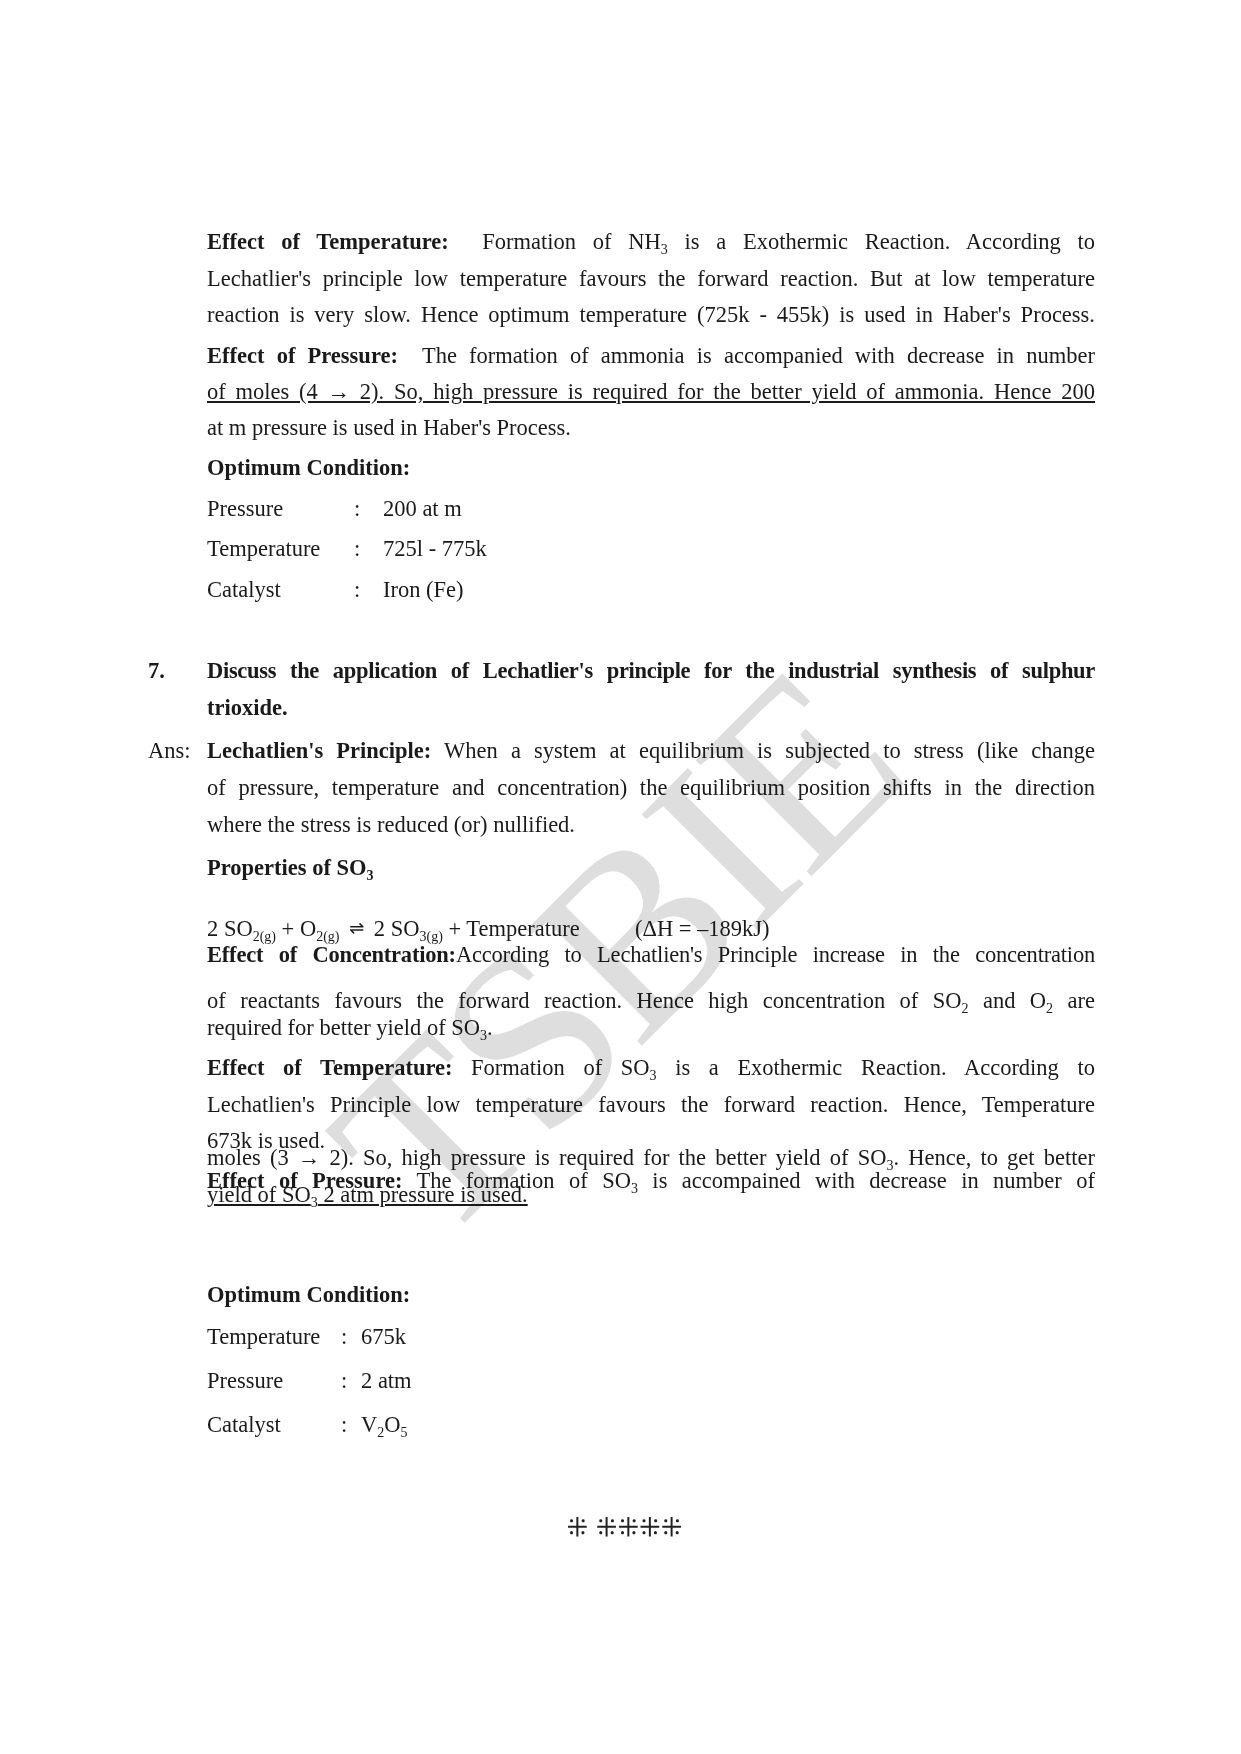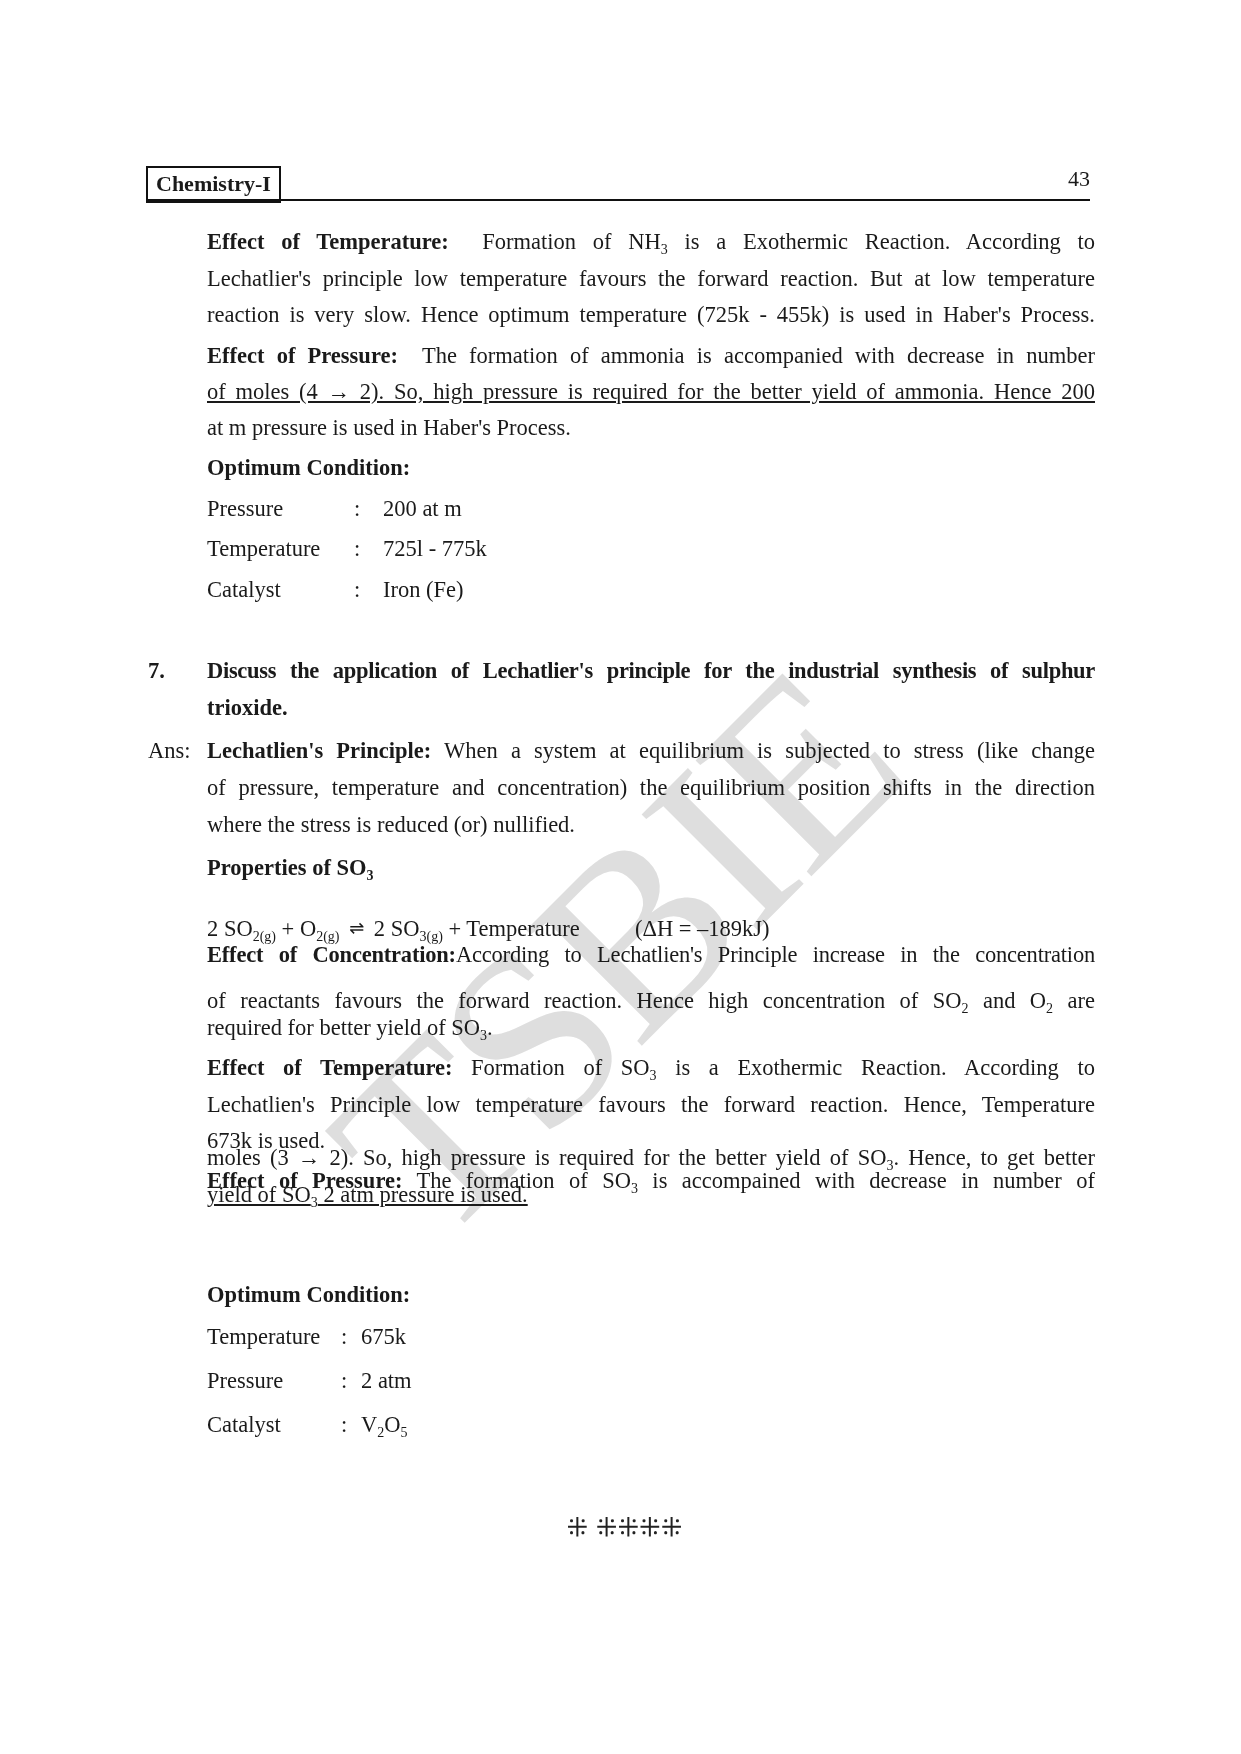--- a/index.html
+++ b/index.html
@@ -35,25 +35,20 @@
 </style>
 </head>
 <body>
 
 <div class="page">
 
   <div class="watermark">
     <span>TSBIE</span>
   </div>
 
-  <div class="header">
-    <div class="subject-box">Chemistry-I</div>
-    <div class="header-rule"></div>
-    <div class="page-number">43</div>
-  </div>
 
   <div class="content">
 
     <div class="line ind just" style="top:227px;">
       <b>Effect of Temperature:</b>&nbsp;
       <span>Formation of NH</span><sub>3</sub><span> is a Exothermic Reaction. According to</span>
     </div>
     <div class="line ind just" style="top:264px;">Lechatlier's principle low temperature favours the forward reaction. But at low temperature</div>
     <div class="line ind just" style="top:300px;">reaction is very slow. Hence optimum temperature (725k - 455k) is used in Haber's Process.</div>
 

